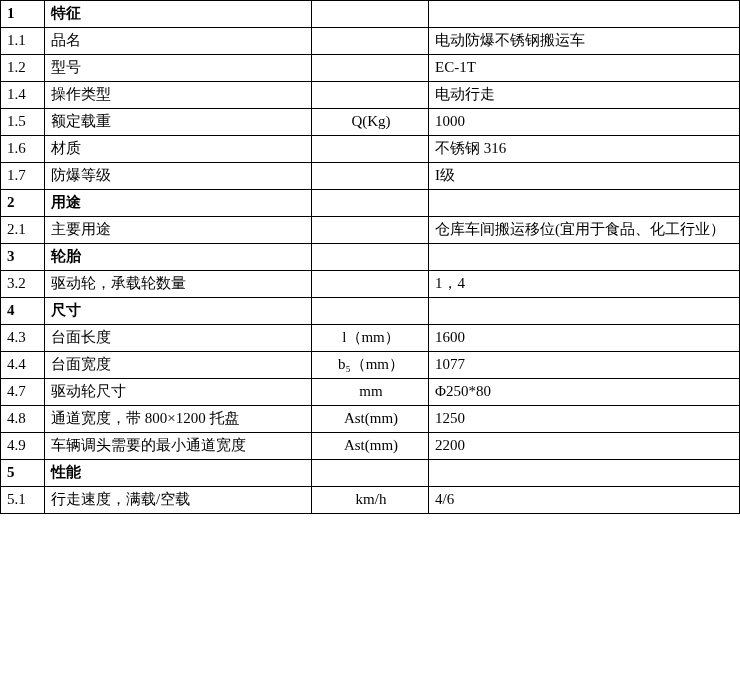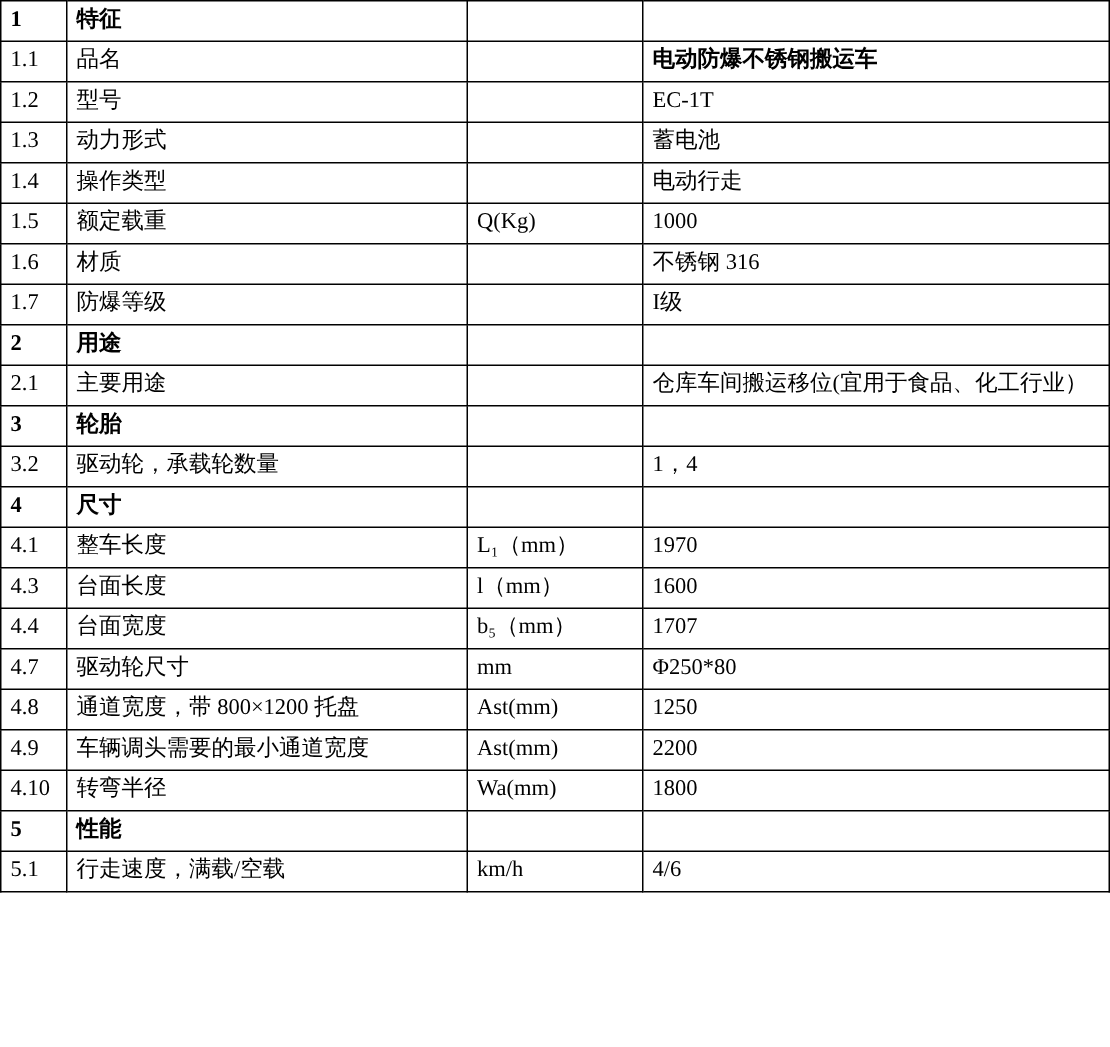--- a/index.html
+++ b/index.html
@@ -34,24 +34,25 @@
     white-space: nowrap;
   }
   td.num {
     text-align: left;
     padding-left: 8px;
   }
   tr.section td {
     font-weight: bold;
   }
   td.bold {
-    font-weight: bold;
+    font-weight: normal;
   }
   td.unit {
     font-family: "Liberation Serif", "DejaVu Serif", serif;
+    text-align: center;
   }
 </style>
 </head>
 <body>
 
 <table class="spec">
   <colgroup>
     <col class="c-num">
     <col class="c-name">
     <col class="c-unit">
@@ -68,26 +69,20 @@
         <td class="num">1.1</td>
         <td class="name">品名</td>
         <td class="unit"></td>
         <td class="value bold">电动防爆不锈钢搬运车</td>
       </tr>
       <tr>
         <td class="num">1.2</td>
         <td class="name">型号</td>
         <td class="unit"></td>
         <td class="value">EC-1T</td>
-      </tr>
-      <tr>
-        <td class="num">1.3</td>
-        <td class="name">动力形式</td>
-        <td class="unit"></td>
-        <td class="value">蓄电池</td>
       </tr>
       <tr>
         <td class="num">1.4</td>
         <td class="name">操作类型</td>
         <td class="unit"></td>
         <td class="value">电动行走</td>
       </tr>
       <tr>
         <td class="num">1.5</td>
         <td class="name">额定载重</td>
@@ -130,61 +125,49 @@
         <td class="unit"></td>
         <td class="value">1，4</td>
       </tr>
       <tr class="section">
         <td class="num">4</td>
         <td class="name">尺寸</td>
         <td class="unit"></td>
         <td class="value"></td>
       </tr>
       <tr>
-        <td class="num">4.1</td>
-        <td class="name">整车长度</td>
-        <td class="unit">L₁（mm）</td>
-        <td class="value">1970</td>
-      </tr>
-      <tr>
         <td class="num">4.3</td>
         <td class="name">台面长度</td>
         <td class="unit">l（mm）</td>
         <td class="value">1600</td>
       </tr>
       <tr>
         <td class="num">4.4</td>
         <td class="name">台面宽度</td>
         <td class="unit">b₅（mm）</td>
-        <td class="value">1707</td>
+        <td class="value">1077</td>
       </tr>
       <tr>
         <td class="num">4.7</td>
         <td class="name">驱动轮尺寸</td>
         <td class="unit">mm</td>
         <td class="value">Φ250*80</td>
       </tr>
       <tr>
         <td class="num">4.8</td>
         <td class="name">通道宽度，带 800×1200 托盘</td>
         <td class="unit">Ast(mm)</td>
         <td class="value">1250</td>
       </tr>
       <tr>
         <td class="num">4.9</td>
         <td class="name">车辆调头需要的最小通道宽度</td>
         <td class="unit">Ast(mm)</td>
         <td class="value">2200</td>
       </tr>
-      <tr>
-        <td class="num">4.10</td>
-        <td class="name">转弯半径</td>
-        <td class="unit">Wa(mm)</td>
-        <td class="value">1800</td>
-      </tr>
       <tr class="section">
         <td class="num">5</td>
         <td class="name">性能</td>
         <td class="unit"></td>
         <td class="value"></td>
       </tr>
       <tr>
         <td class="num">5.1</td>
         <td class="name">行走速度，满载/空载</td>
         <td class="unit">km/h</td>

